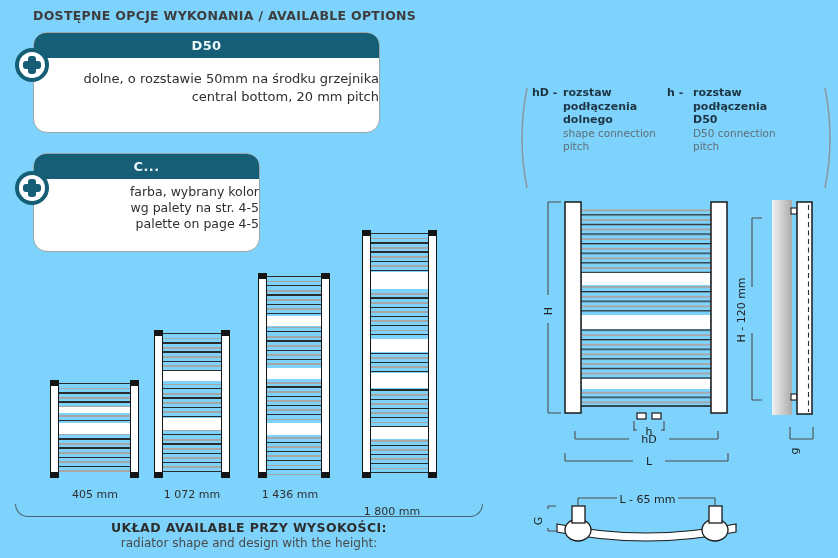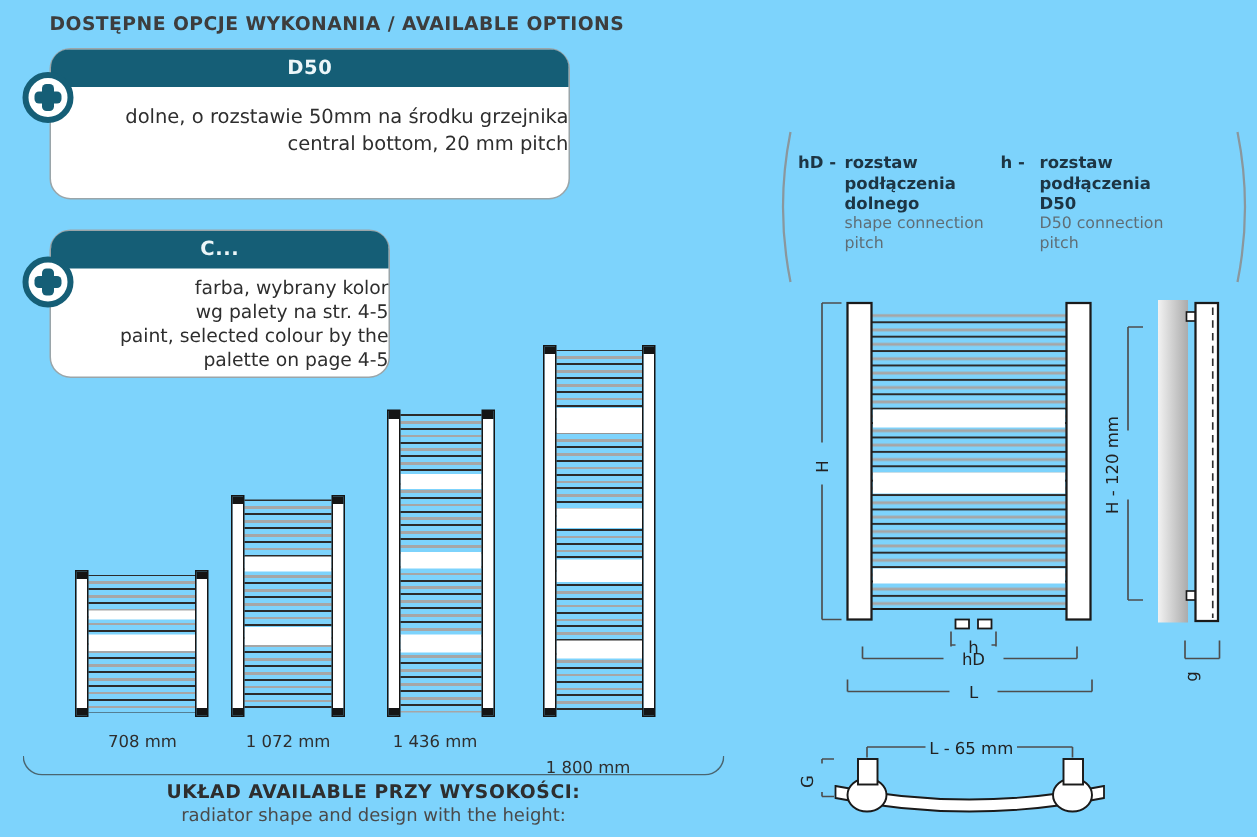--- a/index.html
+++ b/index.html
@@ -49,21 +49,21 @@
   .smile{position:absolute;left:15px;top:504px;width:468px;height:13px;box-sizing:border-box;
          border:1.4px solid #4a6570;border-top:none;border-radius:0 0 13px 13px;}
   .caption{position:absolute;left:15px;top:520px;width:468px;text-align:center;}
   .caption .pl{font-size:12.5px;font-weight:600;color:#2e2e2e;letter-spacing:0.4px;}
   .caption .en{font-size:12px;color:#4a4a4a;margin-top:1px;}
 
   
   .legend{position:absolute;left:515px;top:86px;width:322px;height:104px;}
   .paren{position:absolute;top:0;height:104px;width:14px;}
   .paren.l{left:0;} .paren.r{right:0;}
-  .leg-item{position:absolute;top:16px;display:flex;}
+  .leg-item{position:absolute;top:0;display:flex;}
   .leg-item.i1{left:17px;} .leg-item.i2{left:152px;}
   .leg-sym{font-weight:bold;font-size:11px;color:#1d3544;line-height:13.5px;}
   .i1 .leg-sym{width:31px;} .i2 .leg-sym{width:26px;}
   .leg-lines .b{font-weight:bold;font-size:11px;color:#1d3544;line-height:13.5px;}
   .leg-lines .p{font-size:10.5px;color:#5f6e76;line-height:13.5px;}
 
   
   .diagram{position:absolute;left:515px;top:195px;width:323px;height:363px;}
   .diagram text{font-family:"DejaVu Sans","Liberation Sans",sans-serif;fill:#222;font-size:11px;}
 </style>
@@ -84,21 +84,20 @@
   <div class="plus plus1">
       <span class="pv"></span>
       <span class="ph"></span>
     </div>
 
   <div class="card card2">
     <div class="card-header">C...</div>
     <div class="card-body">
       <div>farba, wybrany kolor</div>
       <div>wg palety na str. 4-5</div>
-      <div>paint, selected colour by the</div>
       <div>palette on page 4-5</div>
     </div>
   </div>
   <div class="plus plus2">
       <span class="pv"></span>
       <span class="ph"></span>
     </div>
 
   <div class="rad rad1">
     <div class="tubes">
@@ -129,21 +128,21 @@
     <div class="tubes">
       <span class="gap" style="top:16%;height:7%;"></span>
       <span class="gap" style="top:44%;height:5%;"></span>
       <span class="gap" style="top:58%;height:6%;"></span>
       <span class="gap" style="top:80%;height:5%;"></span>
     </div>
     <div class="rail l"></div>
     <div class="rail r"></div>
   </div>
 
-  <div class="rad-label" style="left:95px;">708 mm</div>
+  <div class="rad-label" style="left:95px;">405 mm</div>
   <div class="rad-label" style="left:192px;">1 072 mm</div>
   <div class="rad-label" style="left:290px;">1 436 mm</div>
   <div class="rad-label" style="left:392px;margin-top:17px;">1 800 mm</div>
 
   <div class="smile"></div>
   <div class="caption">
     <div class="pl">UKŁAD AVAILABLE PRZY WYSOKOŚCI:</div>
     <div class="en">radiator shape and design with the height:</div>
   </div>
 

